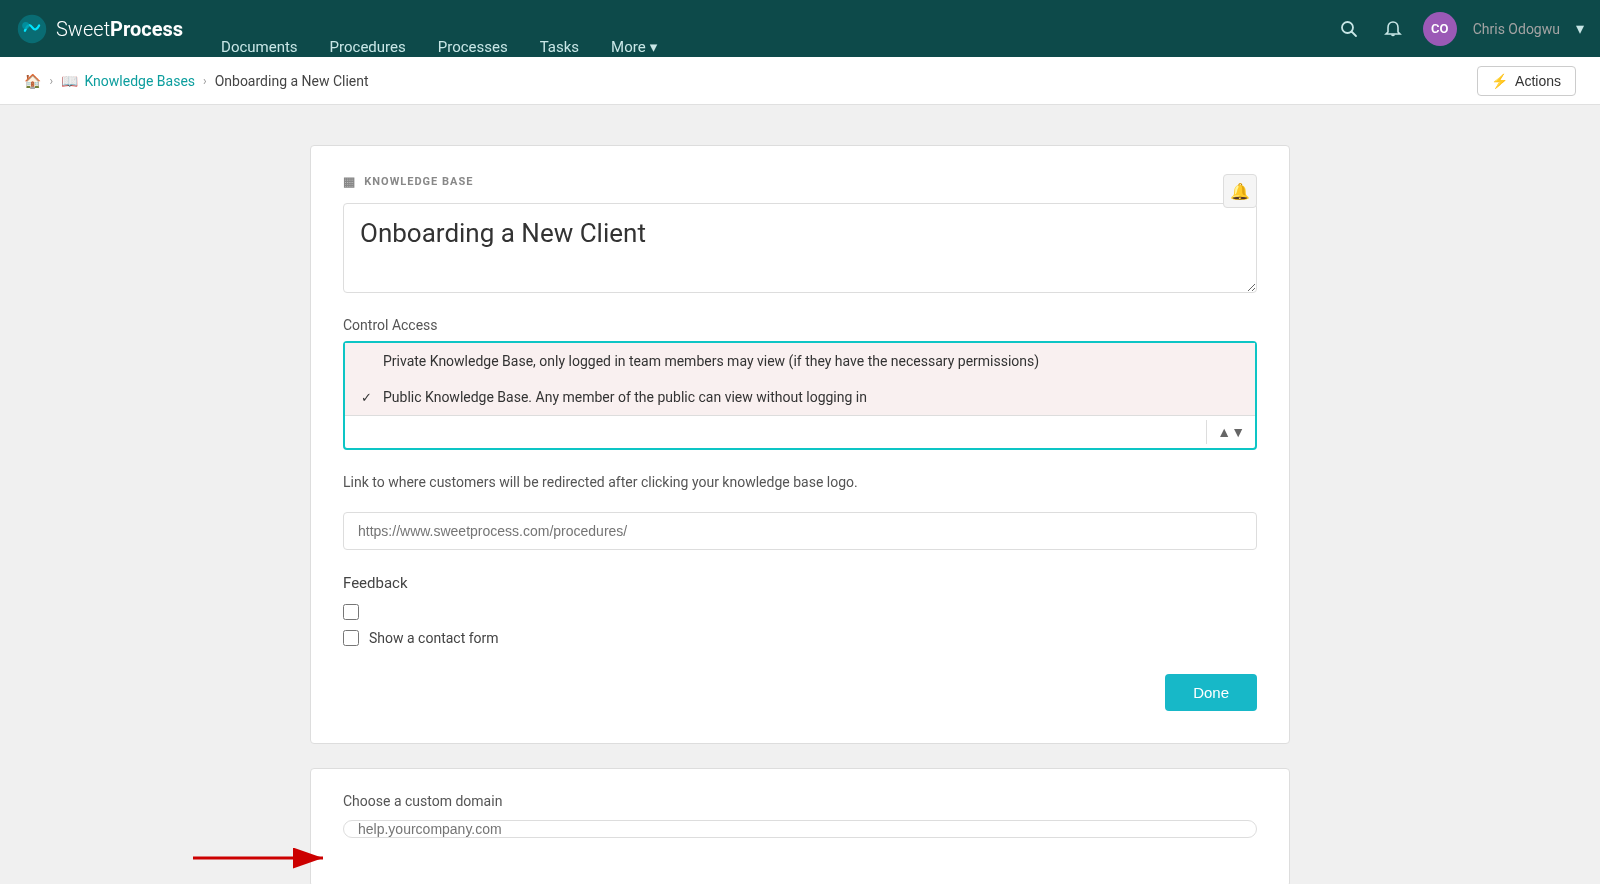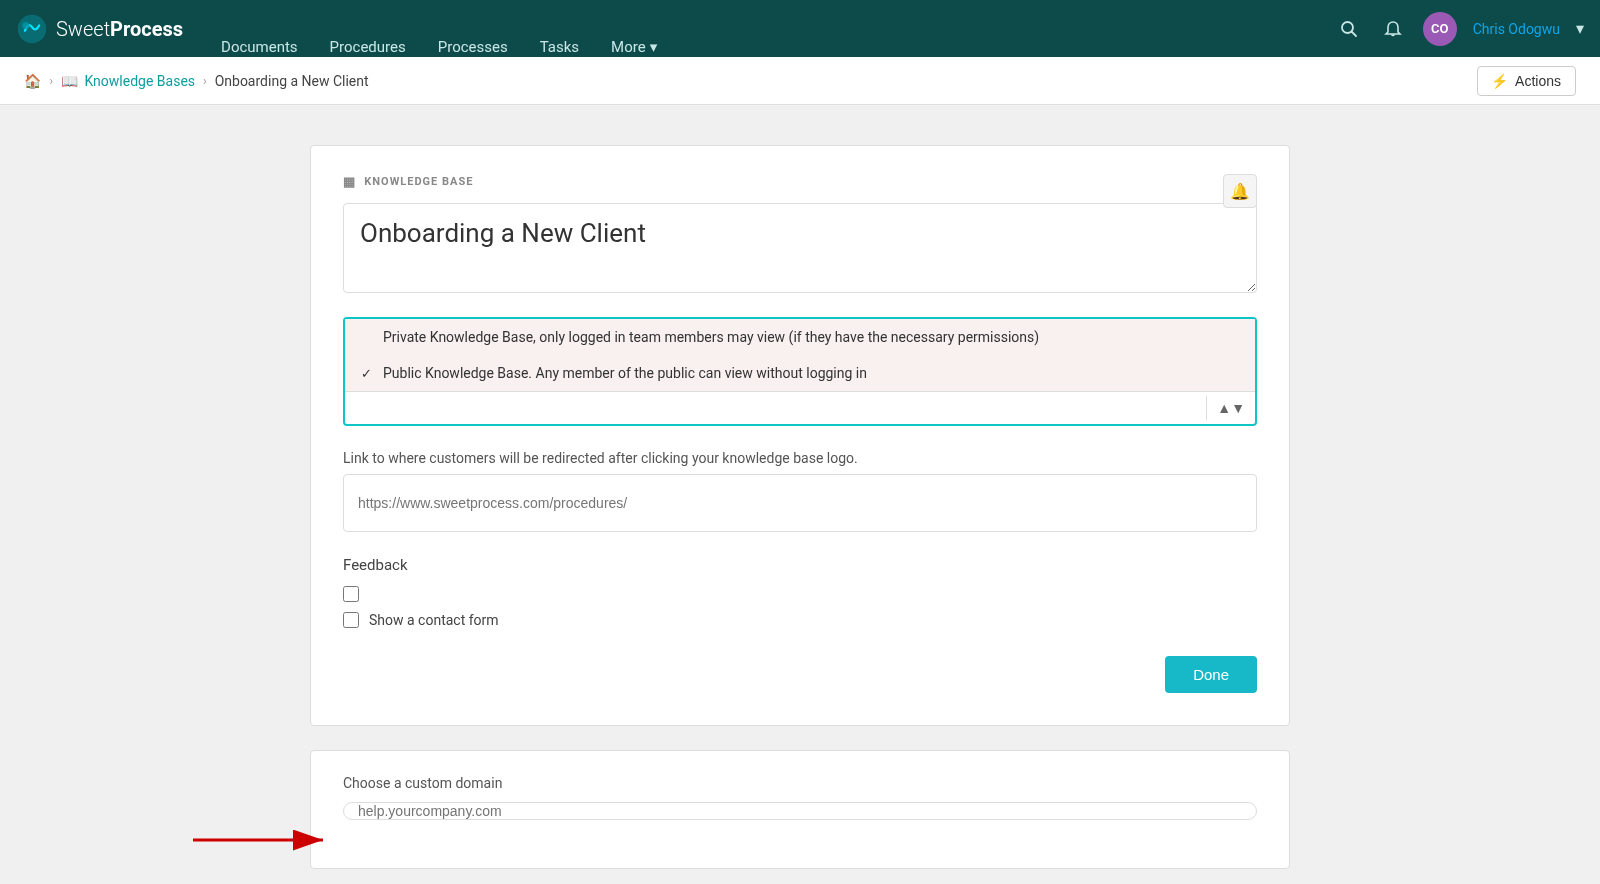--- a/index.html
+++ b/index.html
@@ -71,21 +71,21 @@
       background: #9b59b6;
       display: flex;
       align-items: center;
       justify-content: center;
       color: #fff;
       font-size: 13px;
       font-weight: 600;
       cursor: pointer;
     }
     .user-name {
-      color: #0ea5e9;
+      color: #a3a3a3;
       font-size: 14px;
       cursor: pointer;
     }
 
     
     .breadcrumb-bar {
       background: #fff;
       border-bottom: 1px solid #e0e0e0;
       padding: 0 24px;
       height: 48px;
@@ -241,24 +241,25 @@
     }
     .redirect-label {
       font-size: 14px;
       color: #555;
       margin-bottom: 8px;
     }
     .redirect-input {
       width: 100%;
       border: 1px solid #ddd;
       border-radius: 4px;
-      padding: 20px 14px;
+      padding: 10px 14px;
       font-size: 14px;
       color: #999;
       outline: none;
+      margin-top: 14px;
     }
 
     
     .feedback-section {
       margin-bottom: 28px;
     }
     .feedback-title {
       font-size: 15px;
       color: #444;
       margin-bottom: 12px;
@@ -403,20 +404,21 @@
         <span style="font-size:13px;">▦</span>
         <span>KNOWLEDGE BASE</span>
       </div>
 
       <button class="bell-btn">
         <span>🔔</span>
       </button>
 
       <textarea class="title-textarea" style="">Onboarding a New Client</textarea>
 
+      <div class="field-label">Control Access</div>
 
       
       <div class="dropdown-wrapper">
         <div class="dropdown-open-container">
           <div class="dropdown-options">
             <div class="dropdown-option">
               <span class="check"> </span>
               <span>Private Knowledge Base, only logged in team members may view (if they have the necessary permissions)</span>
             </div>
             <div class="dropdown-option">

